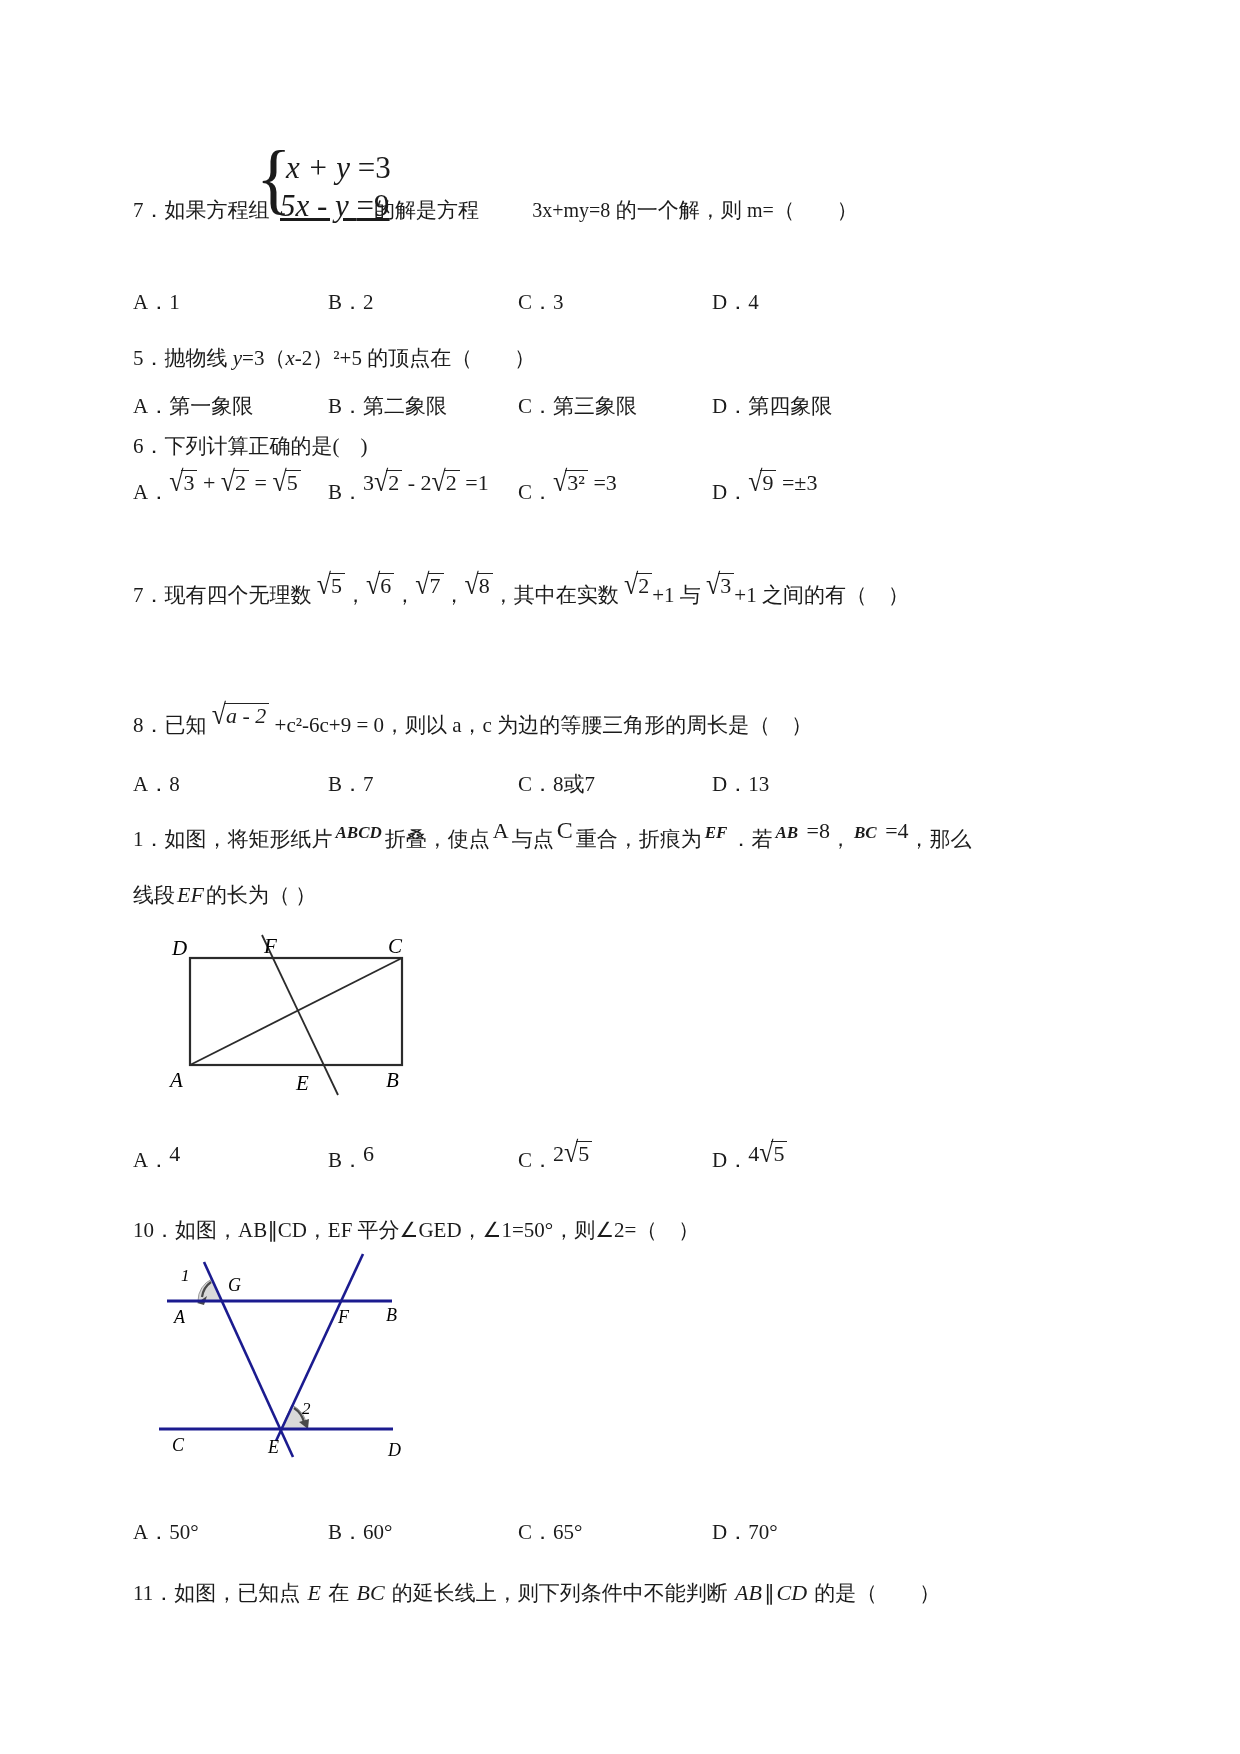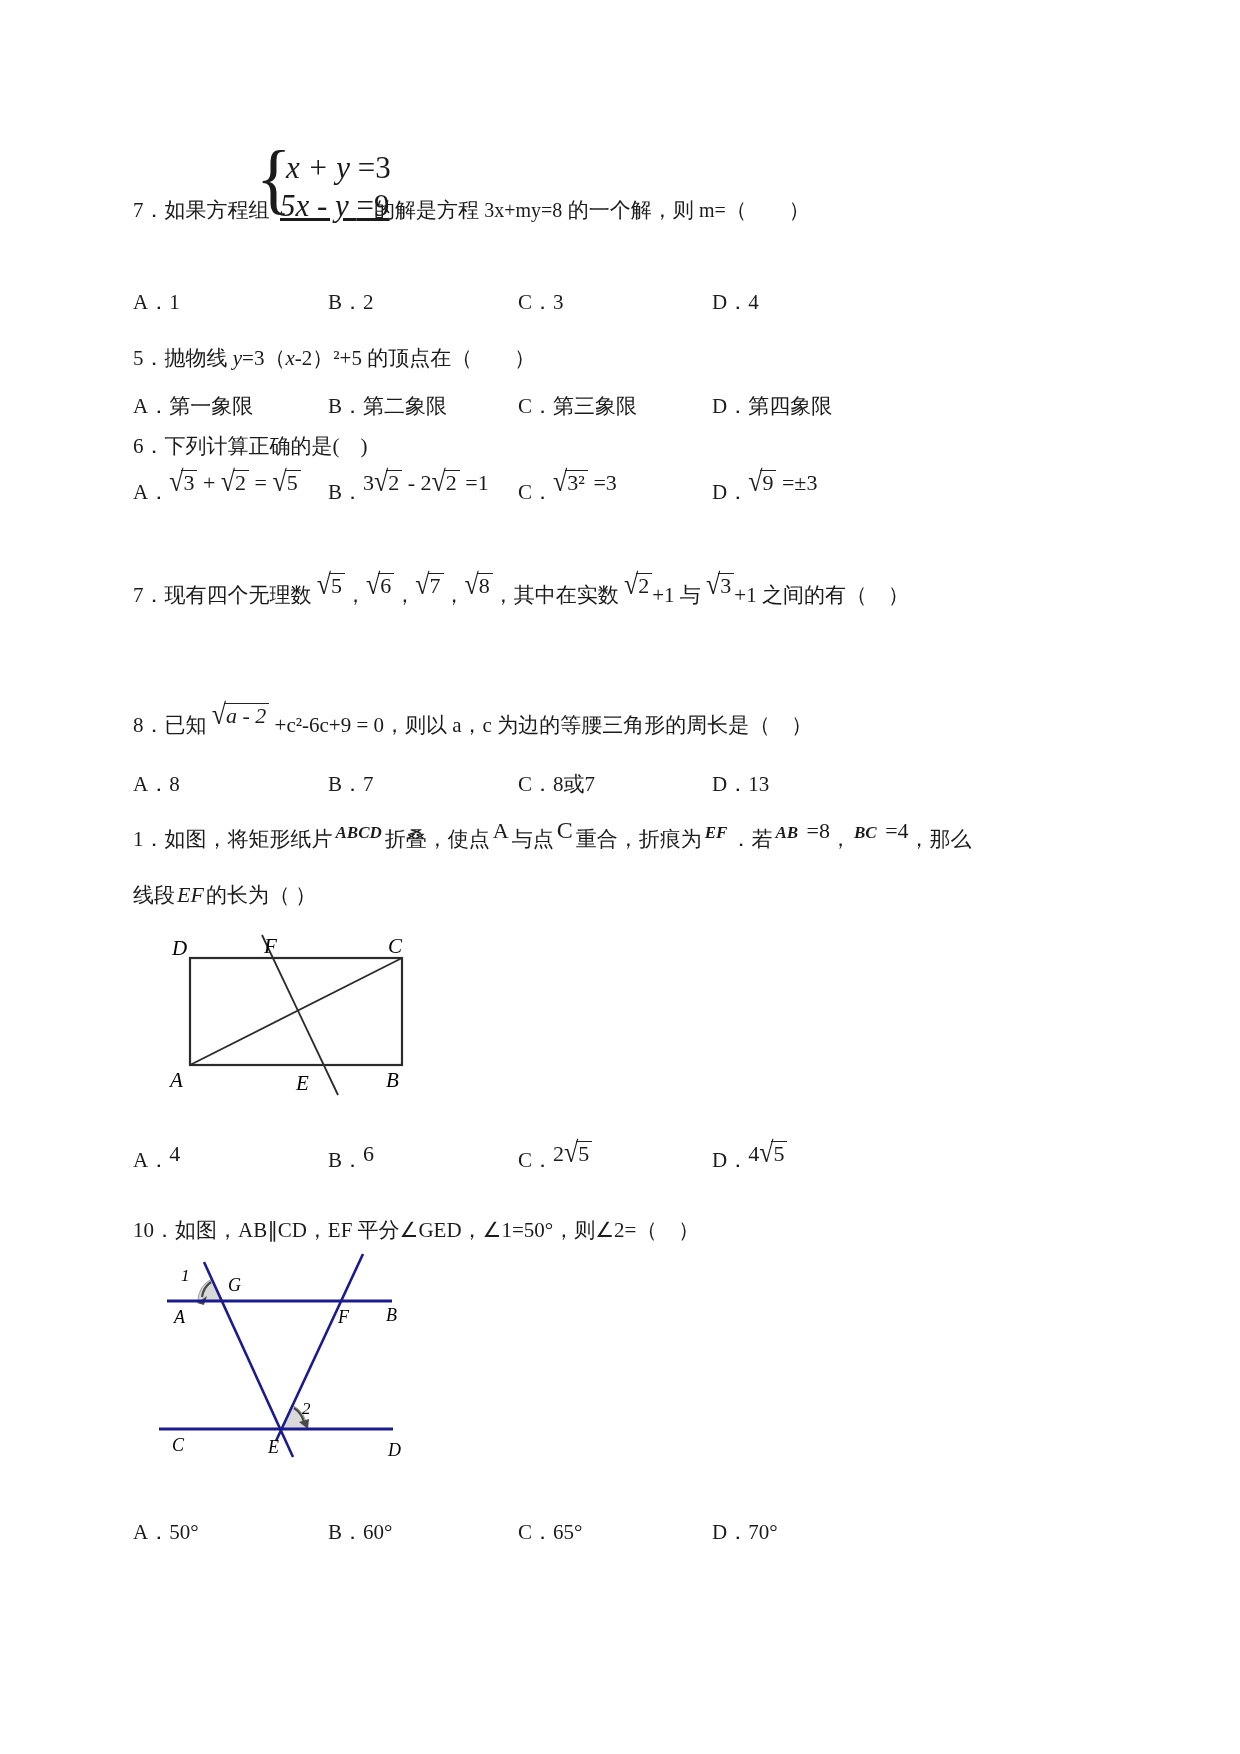--- a/index.html
+++ b/index.html
@@ -37,21 +37,21 @@
     <span>7．如果方程组</span>
   </div>
   <div class="brace" style="left:256px;top:142px;">{</div>
   <div class="eq" style="left:286px;top:150px;">
     <span class="mi">x + y </span><span class="sf">=3</span>
   </div>
   <div class="eq" style="left:280px;top:188px;text-decoration:underline;">
     <span class="mi">5x - y </span><span class="sf">=9</span>
   </div>
   <div class="row cn" style="left:374px;top:196px;">
-    <span>的解是方程 </span><span class="sf" style="font-size:20px;">3x+my=8</span><span> 的一个解，则 </span><span class="sf" style="font-size:20px;">m=</span><span>（　　）</span>
+    <span>的解是方程 </span><span class="sf" style="font-size:20px;margin-left:48px;">3x+my=8</span><span> 的一个解，则 </span><span class="sf" style="font-size:20px;">m=</span><span>（　　）</span>
   </div>
   <div class="optrow" style="top:288px;">
     <span class="opt oA">A．1</span>
     <span class="opt oB">B．2</span>
     <span class="opt oC">C．3</span>
     <span class="opt oD">D．4</span>
   </div>
 
   <div class="row cn" style="left:133px;top:344px;">
     <span>5．抛物线 </span><span class="mi">y</span><span class="sf">=3（</span><span class="mi">x</span><span>-2）²+5 的顶点在（　　）</span>
@@ -159,14 +159,17 @@
     <text x="240" y="213" font-size="18" font-style="italic">D</text>
   </svg>
 
   <div class="optrow" style="top:1518px;">
     <span class="opt oA">A．50°</span>
     <span class="opt oB">B．60°</span>
     <span class="opt oC">C．65°</span>
     <span class="opt oD">D．70°</span>
   </div>
 
+  <div class="row cn" style="left:133px;top:1578px;">
+    <span>11．如图，已知点 </span><span class="ivar">E</span><span> 在 </span><span class="ivar">BC</span><span> 的延长线上，则下列条件中不能判断 </span><span class="ivar">AB</span><span>∥</span><span class="ivar">CD</span><span> 的是（　　）</span>
+  </div>
 
 </div>
 
 </body></html>

